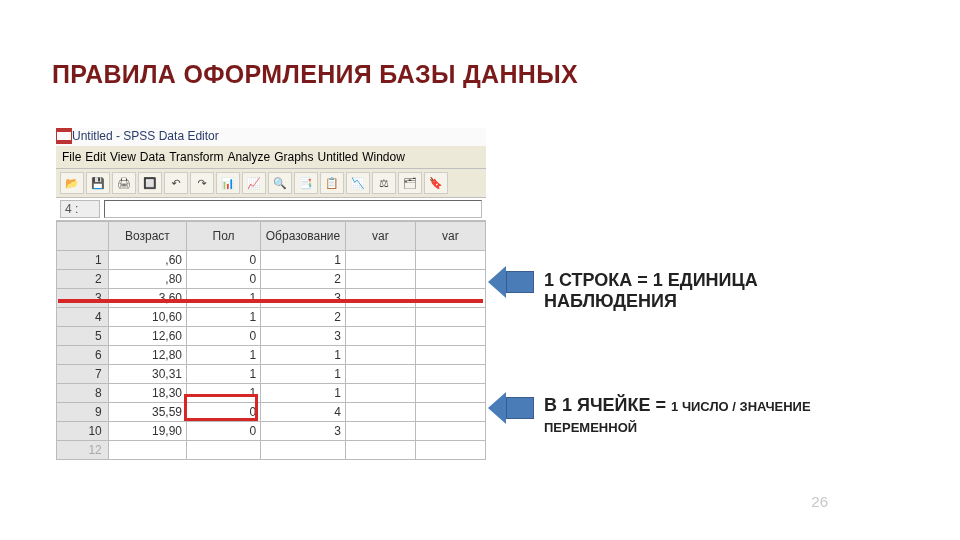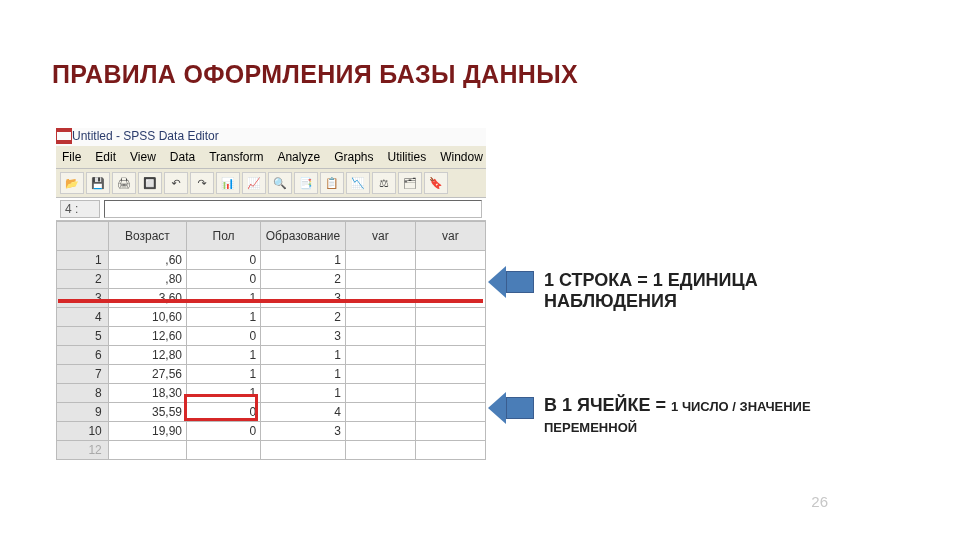--- a/index.html
+++ b/index.html
@@ -56,21 +56,21 @@
     display: block;
     height: 3px;
     background: #b33;
   }
   .spss-title-text {
     color: #2a3b6b;
     font-weight: 400;
   }
   .menu-bar {
     display: flex;
-    gap: 14px;
+    gap: 4px;
     padding: 4px 6px;
     border-bottom: 1px solid #bfbfbf;
     background: #ece9d8;
   }
   .menu-item { color: #000; }
   .toolbar {
     display: flex;
     gap: 2px;
     padding: 3px 4px;
     border-bottom: 1px solid #bfbfbf;
@@ -219,21 +219,21 @@
       <span class="spss-title-text">Untitled - SPSS Data Editor</span>
     </div>
     <div class="menu-bar">
       <span class="menu-item">File</span>
       <span class="menu-item">Edit</span>
       <span class="menu-item">View</span>
       <span class="menu-item">Data</span>
       <span class="menu-item">Transform</span>
       <span class="menu-item">Analyze</span>
       <span class="menu-item">Graphs</span>
-      <span class="menu-item">Utilities</span>
+      <span class="menu-item">Untitled</span>
       <span class="menu-item">Window</span>
     </div>
     <div class="toolbar">
       <span class="tbtn">📂</span>
       <span class="tbtn">💾</span>
       <span class="tbtn">🖨</span>
       <span class="tbtn">🔲</span>
       <span class="tbtn">↶</span>
       <span class="tbtn">↷</span>
       <span class="tbtn">📊</span>
@@ -305,21 +305,21 @@
           <tr>
             <th>6</th>
             <td>12,80</td>
             <td>1</td>
             <td>1</td>
             <td></td>
             <td></td>
           </tr>
           <tr>
             <th>7</th>
-            <td>27,56</td>
+            <td>30,31</td>
             <td>1</td>
             <td>1</td>
             <td></td>
             <td></td>
           </tr>
           <tr>
             <th>8</th>
             <td>18,30</td>
             <td>1</td>
             <td>1</td>

